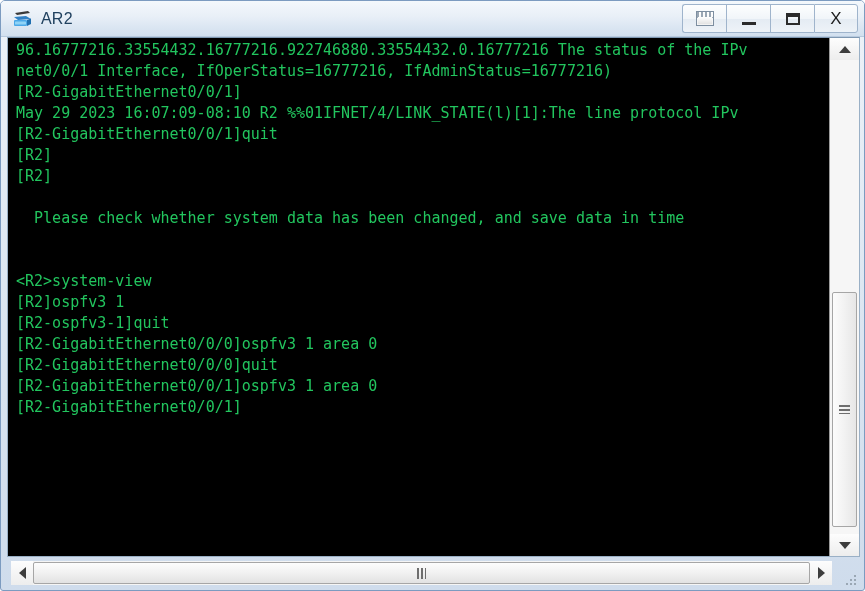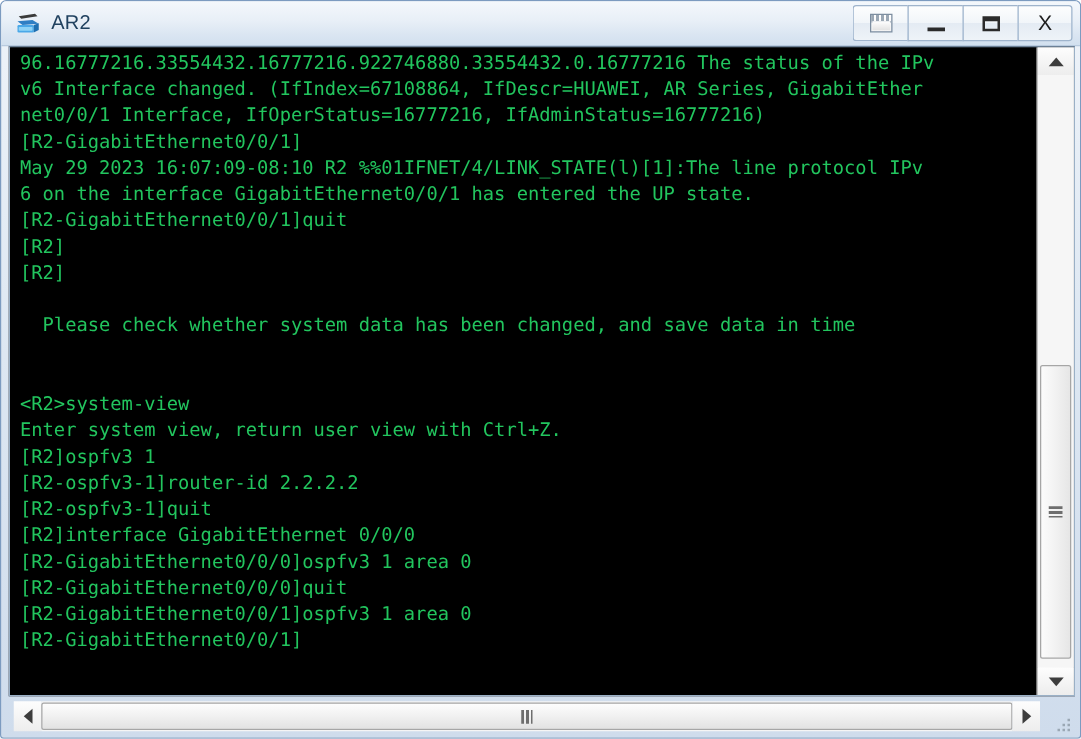--- a/index.html
+++ b/index.html
@@ -316,38 +316,33 @@
       </div>
       <div class="winbtn">
         <span class="glyph-close">X</span>
       </div>
     </div>
   </div>
 
   <div class="console-wrap">
     <div class="console" id="console-output" style="color: rgb(232, 232, 0); background: rgb(0, 0, 0);">
         <div class="term-line">96.16777216.33554432.16777216.922746880.33554432.0.16777216 The status of the IPv</div>
-        <div class="term-line">v6 Interface changed. (IfIndex=67108864, IfDescr=HUAWEI, AR Series, GigabitEther</div>
         <div class="term-line">net0/0/1 Interface, IfOperStatus=16777216, IfAdminStatus=16777216)</div>
         <div class="term-line">[R2-GigabitEthernet0/0/1]</div>
         <div class="term-line">May 29 2023 16:07:09-08:10 R2 %%01IFNET/4/LINK_STATE(l)[1]:The line protocol IPv</div>
-        <div class="term-line">6 on the interface GigabitEthernet0/0/1 has entered the UP state.</div>
         <div class="term-line">[R2-GigabitEthernet0/0/1]quit</div>
         <div class="term-line">[R2]</div>
         <div class="term-line">[R2]</div>
         <div class="term-line">&nbsp;</div>
         <div class="term-line">  Please check whether system data has been changed, and save data in time</div>
         <div class="term-line">&nbsp;</div>
         <div class="term-line">&nbsp;</div>
         <div class="term-line">&lt;R2&gt;system-view</div>
-        <div class="term-line">Enter system view, return user view with Ctrl+Z.</div>
         <div class="term-line">[R2]ospfv3 1</div>
-        <div class="term-line">[R2-ospfv3-1]router-id 2.2.2.2</div>
         <div class="term-line">[R2-ospfv3-1]quit</div>
-        <div class="term-line">[R2]interface GigabitEthernet 0/0/0</div>
         <div class="term-line">[R2-GigabitEthernet0/0/0]ospfv3 1 area 0</div>
         <div class="term-line">[R2-GigabitEthernet0/0/0]quit</div>
         <div class="term-line">[R2-GigabitEthernet0/0/1]ospfv3 1 area 0</div>
         <div class="term-line">[R2-GigabitEthernet0/0/1]</div>
       </div>
 
     <div class="vscroll">
       <div class="vs-btn vs-up">
         <span class="tri-up"></span>
       </div>

